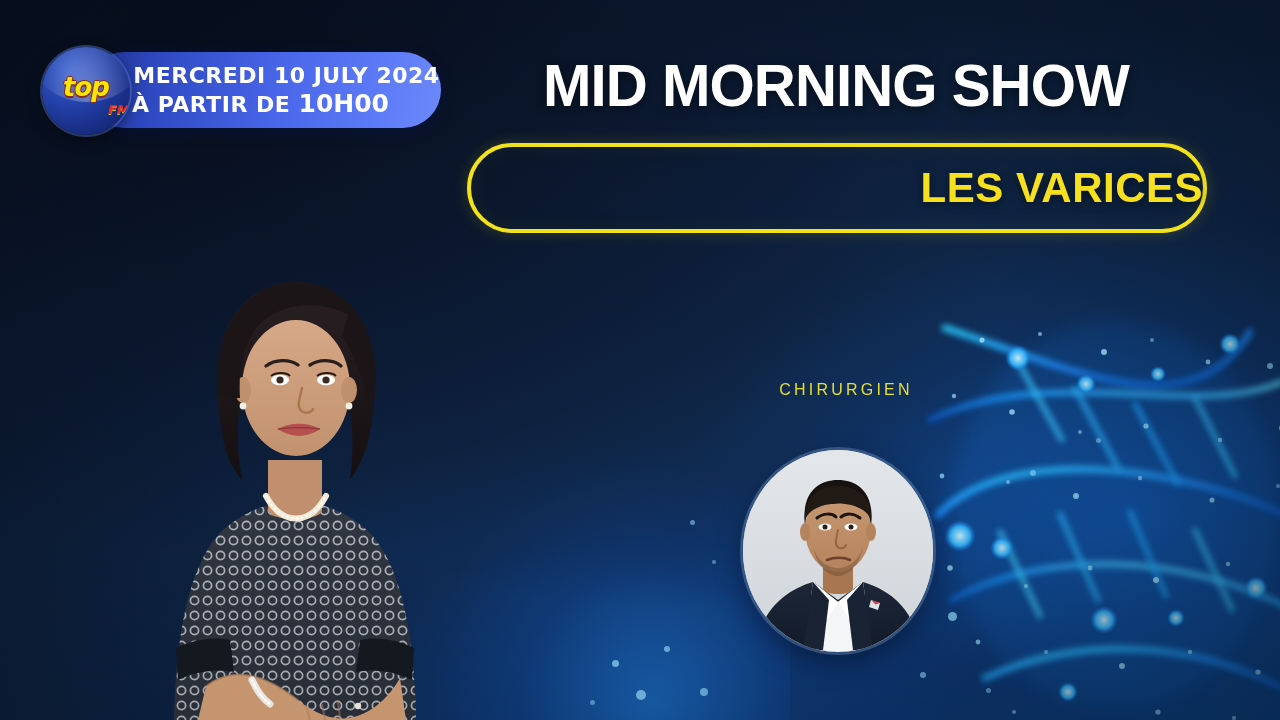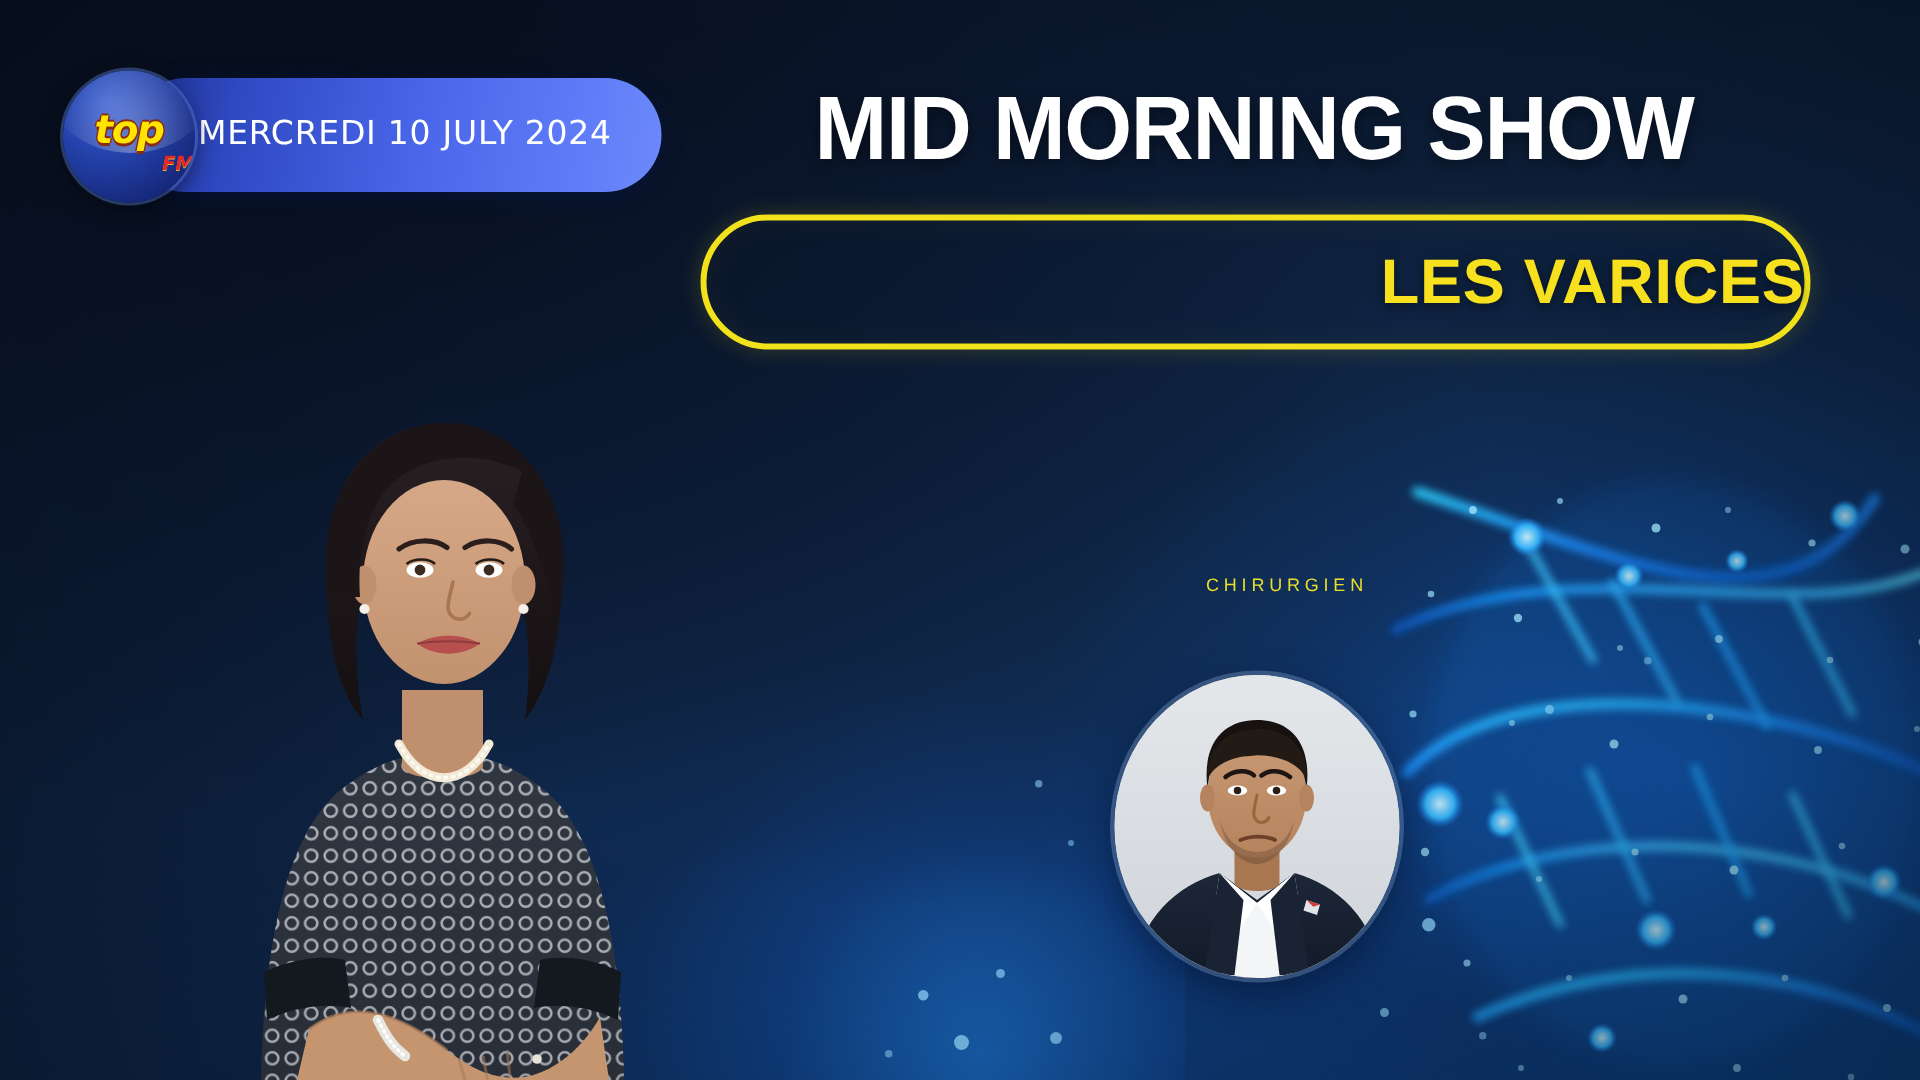--- a/index.html
+++ b/index.html
@@ -68,22 +68,23 @@
   .datebadge{
     position:absolute; left:86px; top:52px; width:355px; height:76px;
     border-radius:38px; z-index:5;
     background:linear-gradient(100deg,#1b2d86 0%,#2f49c2 20%,#4a66ea 55%,#5d7bf7 82%,#6d89fa 100%);
     box-shadow:0 3px 14px rgba(0,20,80,.45);
     padding-left:46px;
     display:flex; flex-direction:column; justify-content:center;
   }
   .datebadge .l1{
     font-family:"DejaVu Sans", sans-serif;
-    color:#fff; font-weight:400; font-size:22px; line-height:28px; letter-spacing:.5px;
+    color:#fff; font-weight:700; font-size:22px; line-height:28px; letter-spacing:.5px;
     white-space:nowrap;
+    text-align:center;
   }
   .datebadge .l2{
     font-family:"DejaVu Sans", sans-serif;
     color:#fff; font-weight:700; font-size:22px; line-height:28px; letter-spacing:.5px;
     white-space:nowrap;
   }
   .datebadge .l2 b{ font-size:25px; letter-spacing:0; }
 
   
   .show-title{
@@ -129,24 +130,24 @@
   .guest-name{
     position:absolute; left:460px; top:325px; width:752px;
     text-align:center;
     font-family:"Liberation Sans", sans-serif;
     font-weight:700; font-size:42px; line-height:48px; color:#ffffff;
     letter-spacing:.2px; white-space:nowrap;
     text-shadow:0 2px 9px rgba(0,0,0,.45);
     z-index:5;
   }
   .guest-role{
-    position:absolute; left:482px; top:378px; width:752px;
+    position:absolute; left:470px; top:378px; width:752px;
     text-align:center;
     font-family:"Liberation Sans", sans-serif;
-    font-weight:400; font-size:12px; line-height:24px; color:#eadf2b;
+    font-weight:400; font-size:16px; line-height:24px; color:#eadf2b;
     letter-spacing:3.2px; white-space:nowrap;
     z-index:5;
   }
 
   
   .guest-photo{
     position:absolute; left:743px; top:450px; width:190px; height:202px;
     border-radius:50%; overflow:hidden; z-index:6;
     background:#dfe2e6;
     box-shadow:0 0 0 3px rgba(180,215,255,.25), 0 10px 26px rgba(0,10,35,.5);
@@ -358,20 +359,23 @@
     </svg>
   </div>
 
   <div class="logo">
     <div class="logo-top">top</div>
     <div class="logo-fm">FM</div>
   </div>
 
   <div class="datebadge">
     <div class="l1">MERCREDI 10 JULY 2024</div>
+    <div class="l2">
+      <span>À PARTIR DE </span><b>10H00</b>
+    </div>
   </div>
 
   <div class="show-title">MID MORNING SHOW</div>
 
   <div class="topic-box">
     <span>LES VARICES</span>
   </div>
 
 
   <div class="guest-role">CHIRURGIEN</div>

